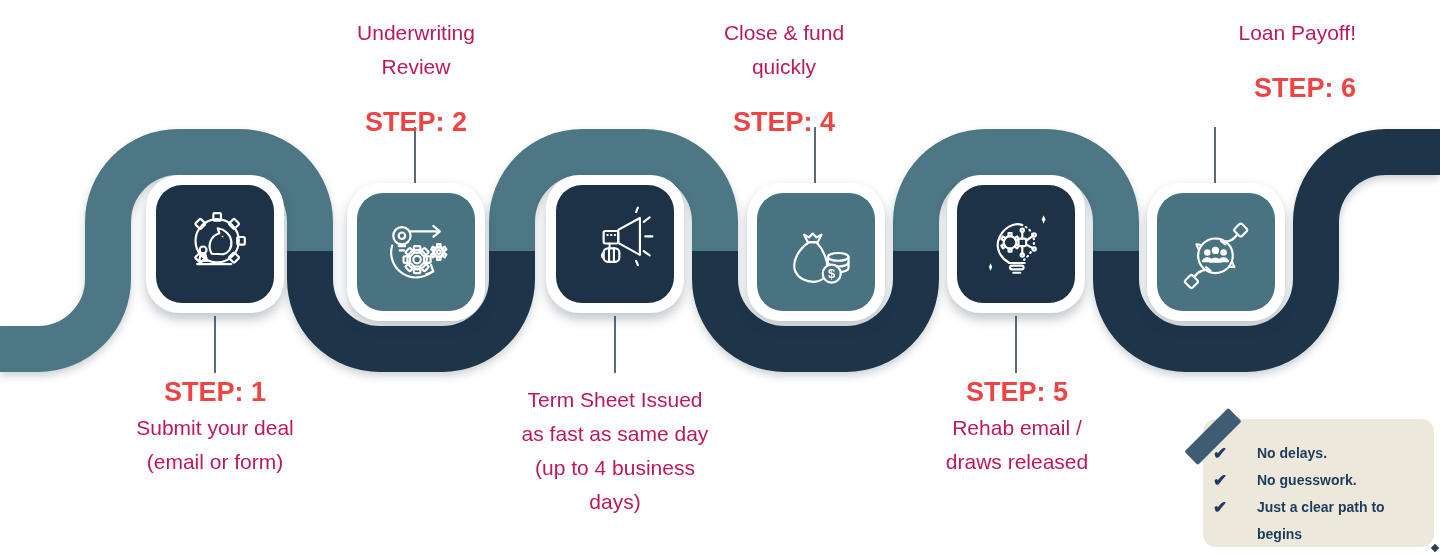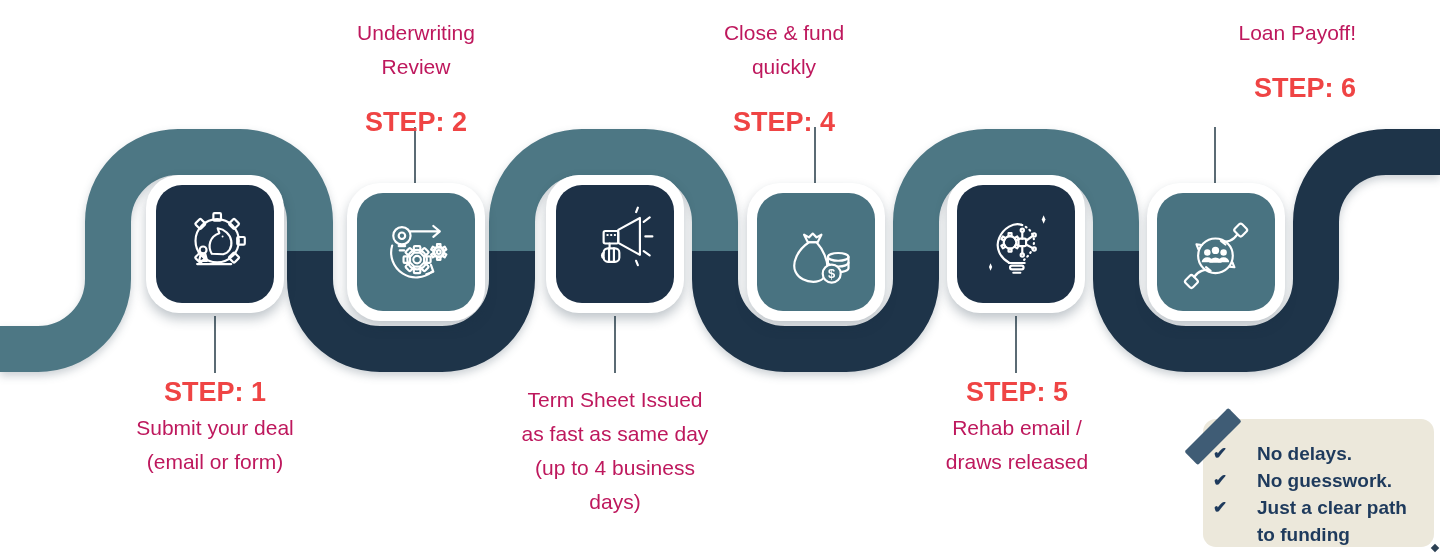--- a/index.html
+++ b/index.html
@@ -33,21 +33,21 @@
   .label-bottom{top:378px;}
   .label-bottom .step-title{margin-top:5px;}
   .t2{left:276px;} .t4{left:644px;} .t6{left:1076px;text-align:right;}
   .t1{left:75px;text-align:center;}  .t3{left:475px;} .t5{left:877px;}
 
   
   .card{position:absolute;left:1203px;top:419px;width:231px;height:128px;background:#ece8db;
         border-radius:13px;padding:21px 8px 0 10px;box-sizing:border-box;z-index:5;}
   .card-row{display:flex;align-items:flex-start;}
   .card-check{width:17px;font-size:17px;line-height:27px;font-weight:bold;color:#1e3a5c;flex:0 0 17px;}
-  .card-text{margin-left:27px;font-size:19px;line-height:27px;font-weight:bold;color:#1e3a5c;}
+  .card-text{margin-left:27px;font-size:14px;line-height:27px;font-weight:bold;color:#1e3a5c;}
   .card-marker{position:absolute;left:1182px;top:427px;width:62px;height:19px;background:#3f5c75;
                border-radius:2px;transform:rotate(-45deg);z-index:6;}
   .corner-mark{position:absolute;left:1432px;top:545px;width:6px;height:6px;background:#2c4154;
                transform:rotate(45deg);}
 
   .icon-svg{display:block;}
 </style>
 </head>
 <body>
 
@@ -253,19 +253,19 @@
     <div class="card-row">
       <span class="card-check">✔</span>
       <span class="card-text">No delays.</span>
     </div>
     <div class="card-row">
       <span class="card-check">✔</span>
       <span class="card-text">No guesswork.</span>
     </div>
     <div class="card-row">
       <span class="card-check">✔</span>
-      <span class="card-text">Just a clear path to funding</span>
+      <span class="card-text">Just a clear path to begins</span>
     </div>
   </div>
   <div class="card-marker"></div>
   <div class="corner-mark"></div>
 
 </div>
 
 </body></html>

